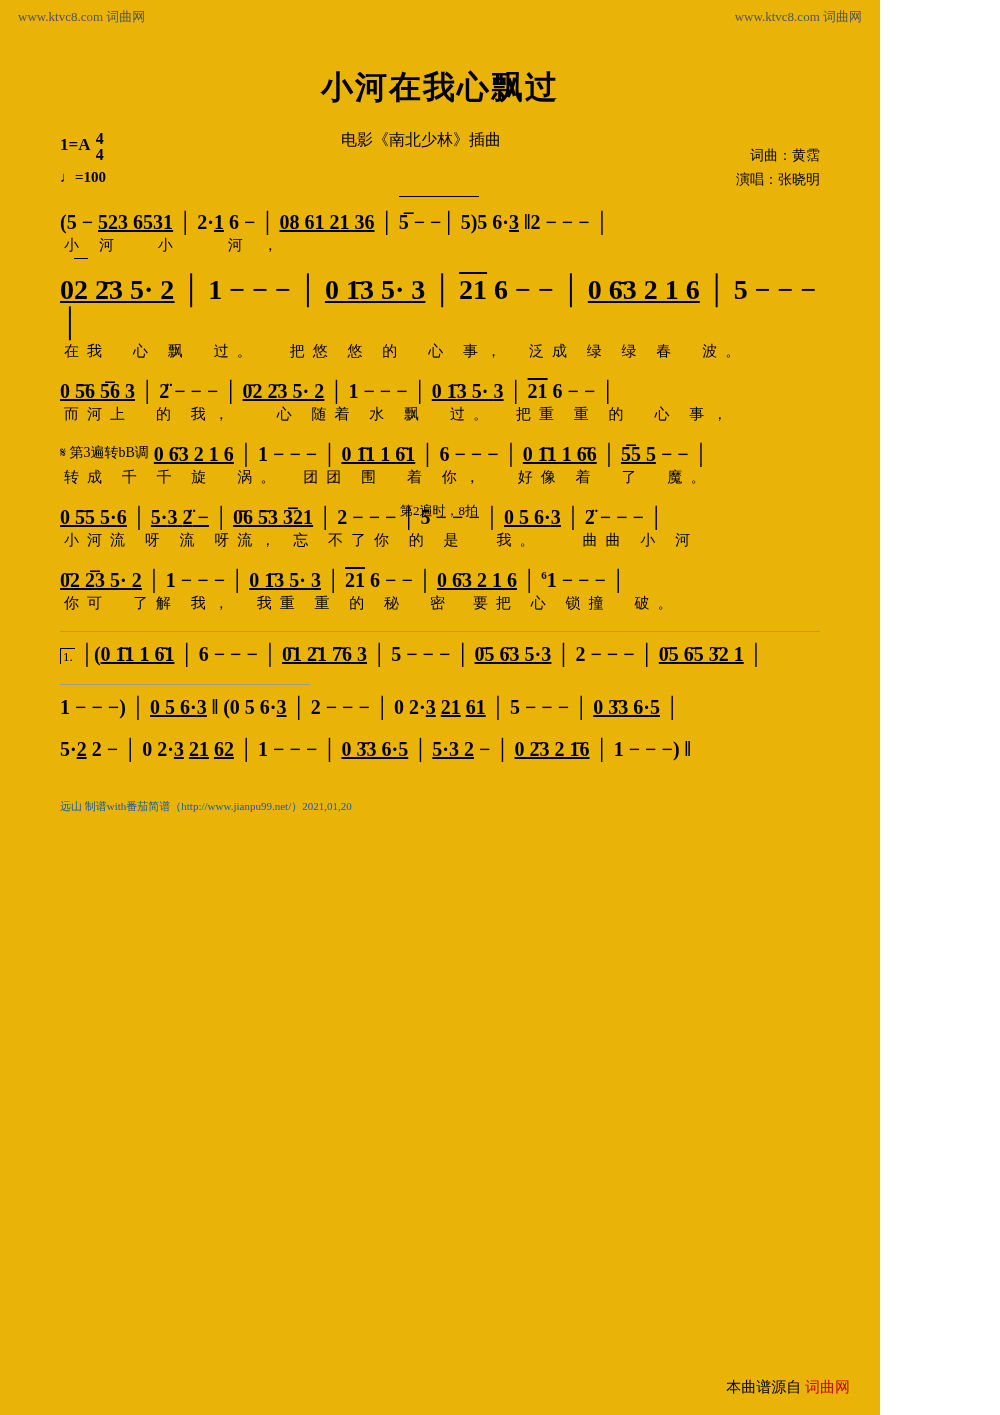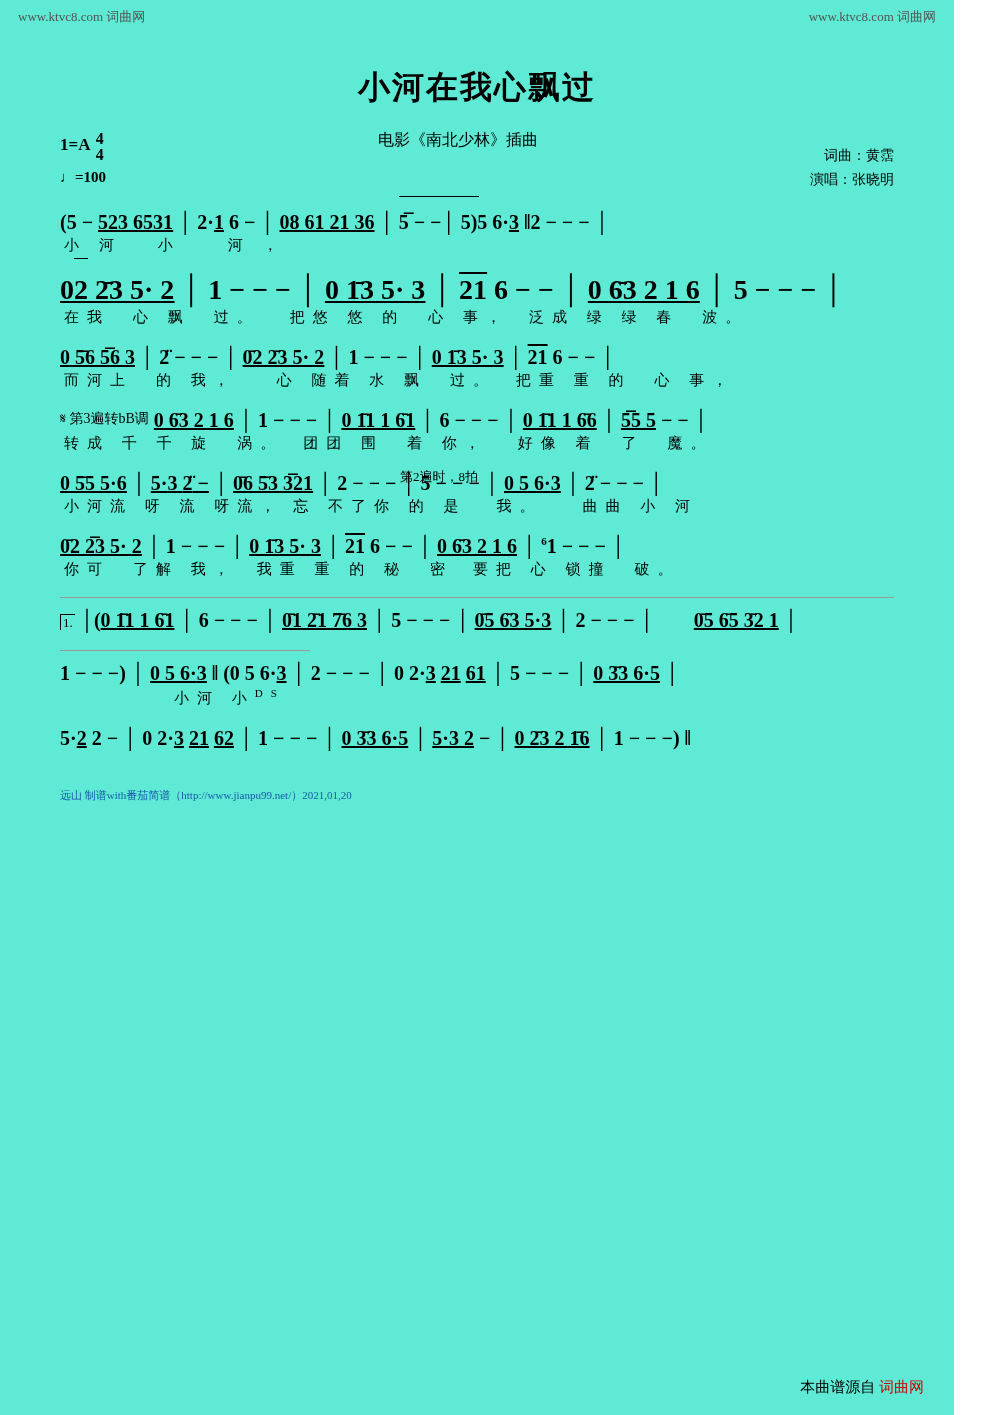--- a/index.html
+++ b/index.html
@@ -5,23 +5,23 @@
     * { margin: 0; padding: 0; box-sizing: border-box; }
     body {
       background: #fff;
       font-family: "SimSun", "宋体", serif;
       width: 1000px;
       min-height: 1415px;
       position: relative;
       color: #000;
     }
     .page {
-      width: 954px;
+      width: 880px;
       min-height: 1415px;
-      background: #5eead4;
+      background: #eab308;
       padding: 0;
       position: relative;
     }
     .header {
       display: flex;
       justify-content: space-between;
       align-items: center;
       padding: 8px 18px 0 18px;
       font-size: 13px;
       color: #555;
@@ -219,35 +219,32 @@
           你可　了解 我，<span style="margin-left:20px;"></span>我重 重 的 秘　密<span style="margin-left:20px;"></span>要把 心 锁撞　破。
         </div>
       </div>
 
       <hr class="separator">
 
       <div class="row-wrap">
         <div class="score-line">
           <span style="font-size:13px; font-weight:normal; border-top:1.5px solid #000; border-left:1.5px solid #000; padding:0 2px;">1.</span>
           <span style="font-size:20px; font-weight:bold; font-family:'Times New Roman',serif;">
-            │(<span style="text-decoration:underline;">0 1̄1 1 6̄1</span> │ 6 − − − │ <span style="text-decoration:underline;">0̄1 2̄1 7̄6 3</span> │ 5 − − − │ <span style="text-decoration:underline;">0̄5 6̄3 5·<span style="text-decoration:underline;">3</span></span> │ 2 − − − │ <span style="text-decoration:underline;margin-left:35px;">0̄5 6̄5 3̄2 1</span> │
+            │(<span style="text-decoration:underline;">0 1̄1 1 6̄1</span> │ 6 − − − │ <span style="text-decoration:underline;">0̄1 2̄1 7̄6 3</span> │ 5 − − − │ <span style="text-decoration:underline;">0̄5 6̄3 5·<span style="text-decoration:underline;">3</span></span> │ 2 − − − │ <span style="text-decoration:underline;">0̄5 6̄5 3̄2 1</span> │
           </span>
         </div>
       </div>
 
       <hr class="separator" style="width:250px; margin-left:0;">
 
       <div class="row-wrap">
         <div class="score-line">
           <span style="font-size:20px; font-weight:bold; font-family:'Times New Roman',serif;">
             1 − − −) │ <span style="text-decoration:underline;">0 5 6·<span style="text-decoration:underline;">3</span></span> ‖ (0 5 6·<span style="text-decoration:underline;">3</span> │ 2 − − − │ 0 2·<span style="text-decoration:underline;">3</span> <span style="text-decoration:underline;">21</span> <span style="text-decoration:underline;">61</span> │ 5 − − − │ <span style="text-decoration:underline;">0 3̄3 6·<span style="text-decoration:underline;">5</span></span> │
           </span>
-        </div>
-        <div class="lyric-line">
-          <span style="margin-left:110px;">小河 小</span><sup style="font-size:11px;">DS</sup>
         </div>
       </div>
 
       <div class="row-wrap">
         <div class="score-line">
           <span style="font-size:20px; font-weight:bold; font-family:'Times New Roman',serif;">
             5·<span style="text-decoration:underline;">2</span> 2 − │ 0 2·<span style="text-decoration:underline;">3</span> <span style="text-decoration:underline;">21</span> <span style="text-decoration:underline;">62</span> │ 1 − − − │ <span style="text-decoration:underline;">0 3̄3 6·<span style="text-decoration:underline;">5</span></span> │ <span style="text-decoration:underline;">5·<span style="text-decoration:underline;">3</span> 2</span> − │ <span style="text-decoration:underline;">0 2̄3 2 1̄6</span> │ 1 − − −) ‖
           </span>
         </div>
       </div>

